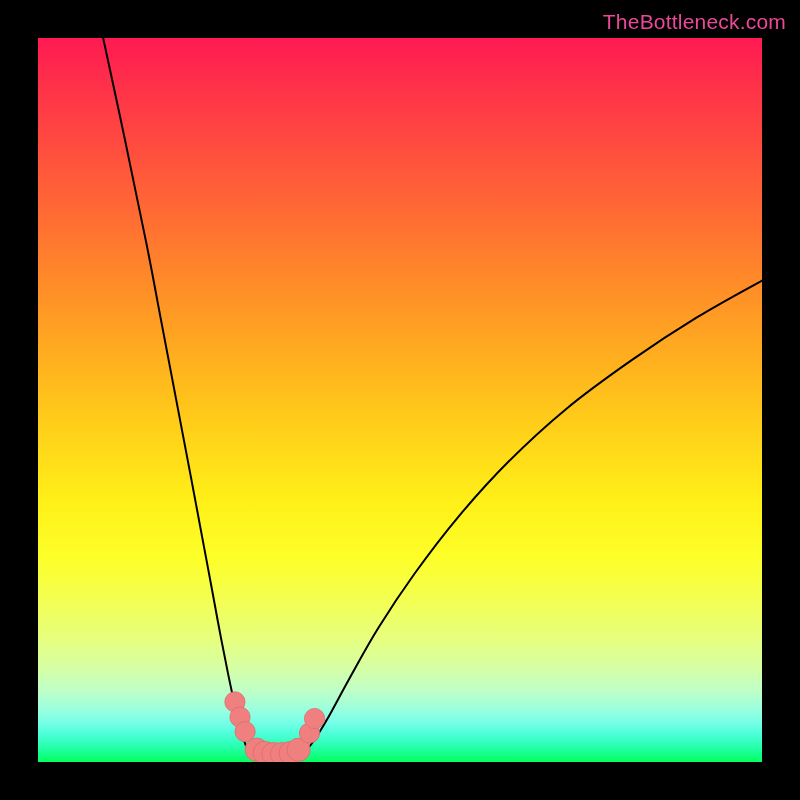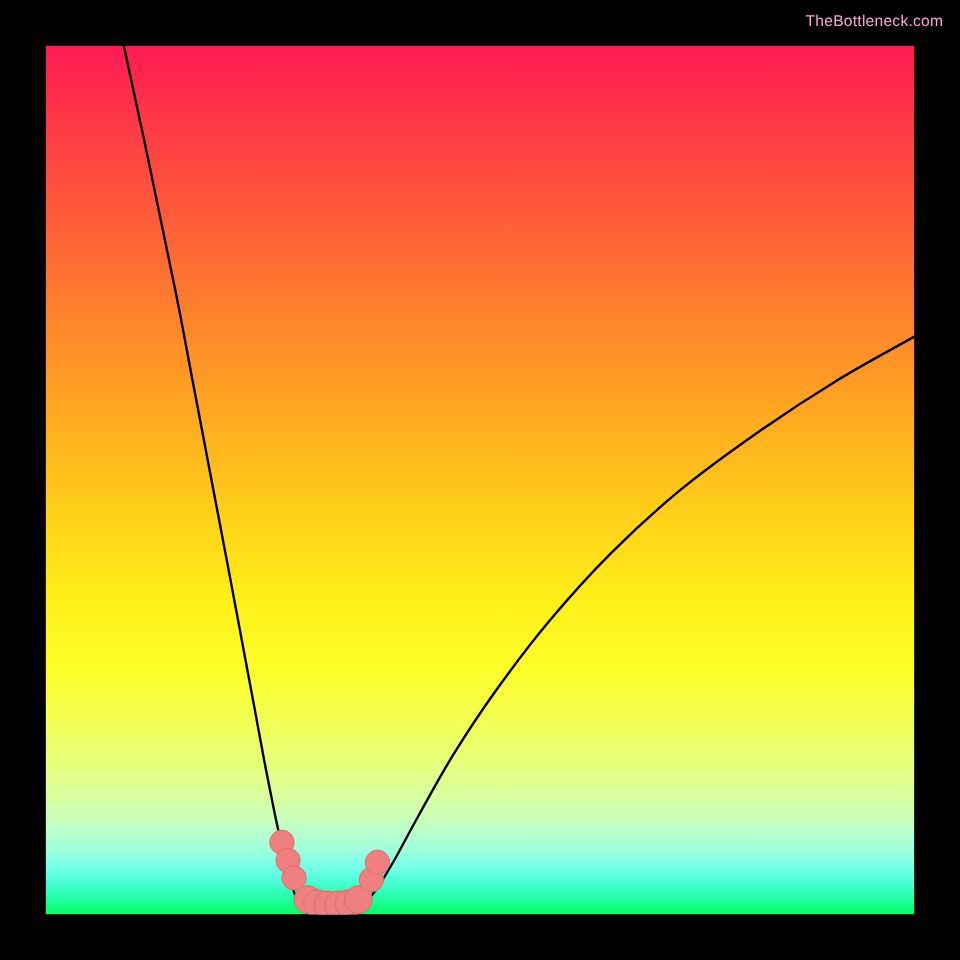--- a/index.html
+++ b/index.html
@@ -50,22 +50,22 @@
       #50ffda 96%,
       #2fffb9 97.5%,
       #15ff8d 98.8%,
       #05ff5e 100%
     );
   }
   .watermark {
     position: absolute;
     top: 10px;
     right: 14px;
-    color: #f9a8d4;
-    font-size: 13px;
+    color: #ec4899;
+    font-size: 21px;
     letter-spacing: 0.2px;
     font-weight: 500;
     font-family: Arial, Helvetica, sans-serif;
   }
   svg.curve {
     position: absolute;
     inset: 0;
     width: 724px;
     height: 724px;
     overflow: visible;

